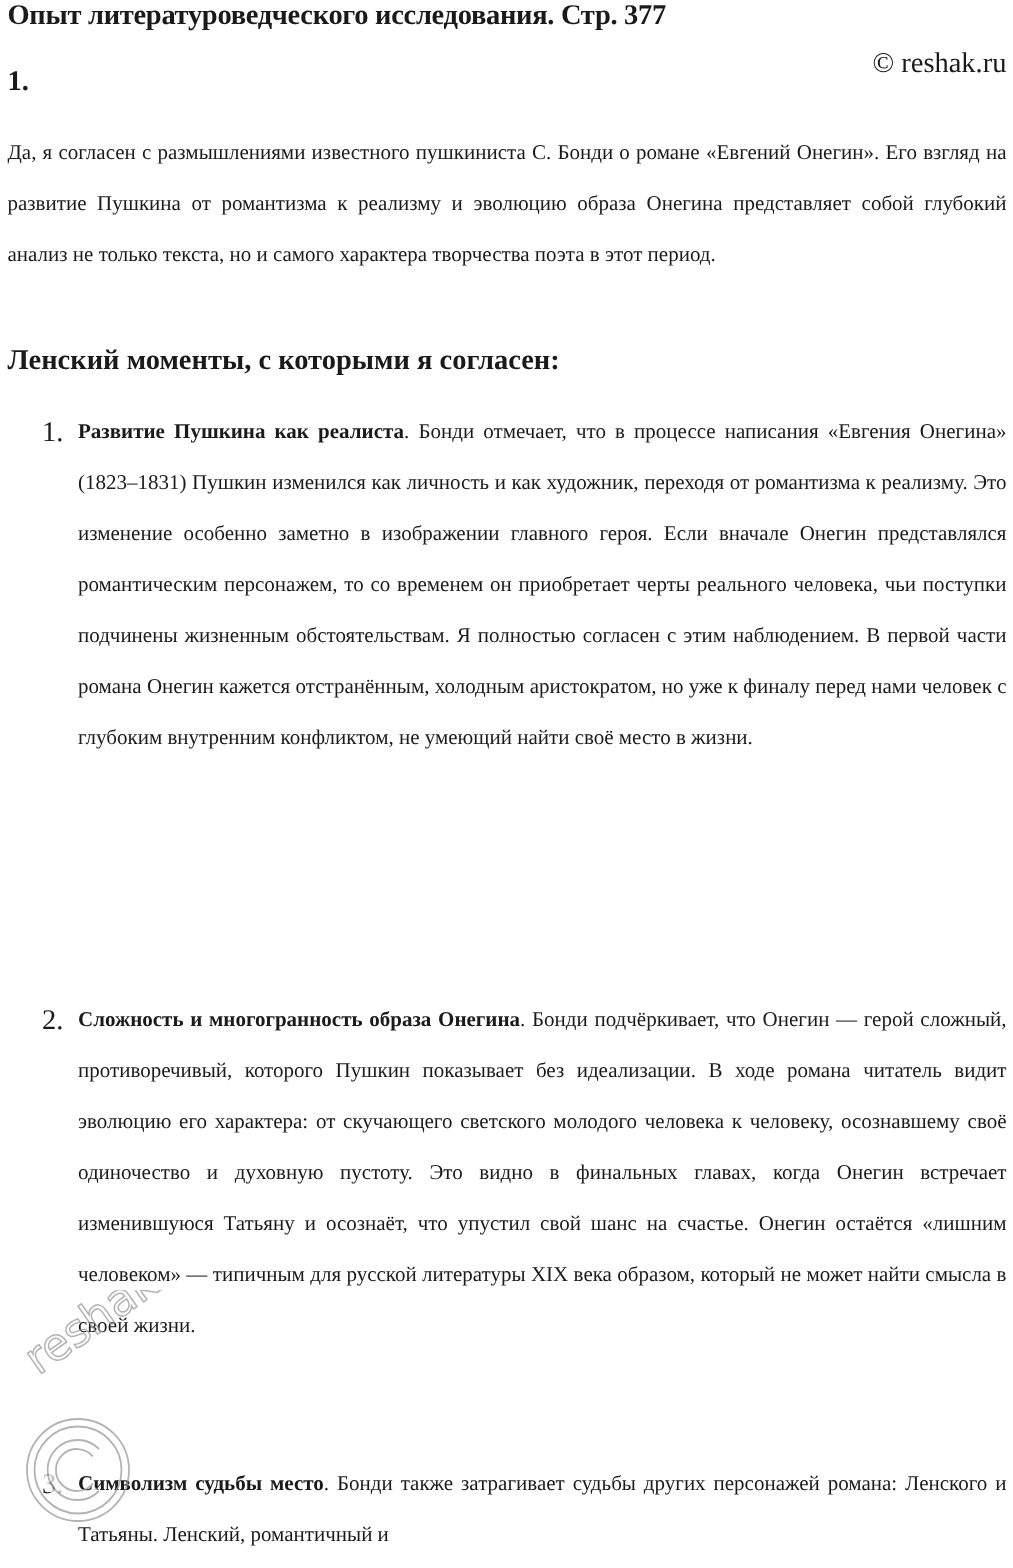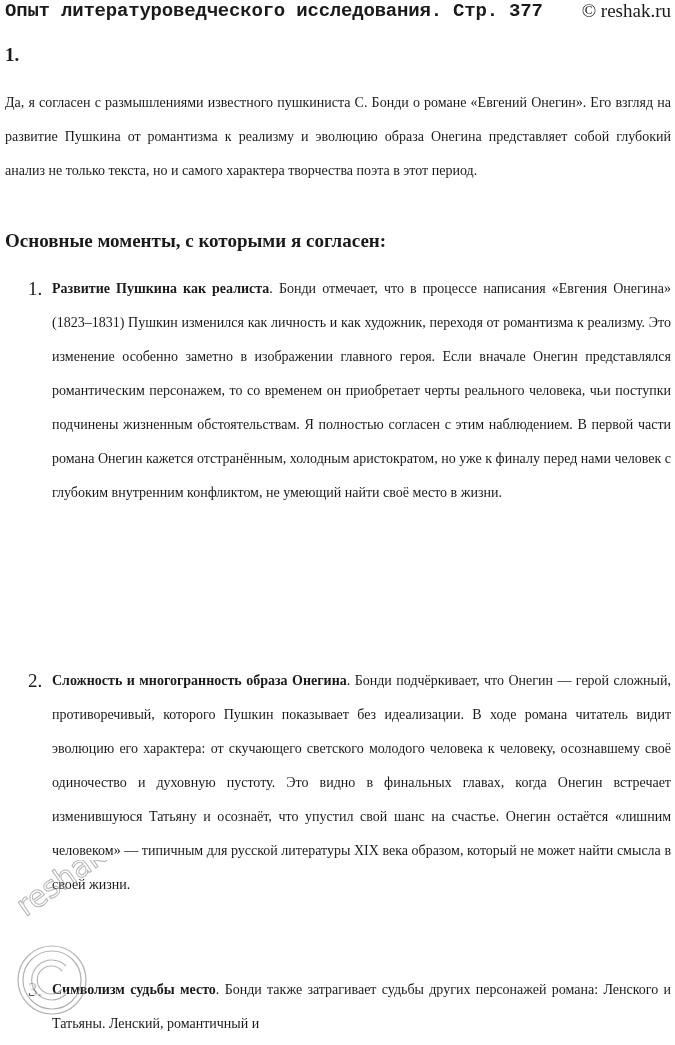--- a/index.html
+++ b/index.html
@@ -23,24 +23,24 @@
       height: 24px;
       display: flex;
       justify-content: space-between;
       align-items: flex-start;
       font-size: 19px;
       line-height: 22px;
     }
     .header .title {
       font-weight: bold;
       letter-spacing: -0.2px;
-      font-family: Liberation Mono, monospace;
     }
     .header .copyright {
       font-weight: normal;
+      margin-top: 32px;
     }
     .task-num {
       position: absolute;
       top: 44px;
       left: 5px;
       font-weight: bold;
       font-size: 19px;
       line-height: 22px;
     }
     .intro {
@@ -108,21 +108,21 @@
 
 <div class="header">
   <span class="title">Опыт литературоведческого исследования. Стр. 377</span>
   <span class="copyright">© reshak.ru</span>
 </div>
 
 <div class="task-num">1.</div>
 
 <p class="intro">Да, я согласен с размышлениями известного пушкиниста С. Бонди о романе «Евгений Онегин». Его взгляд на развитие Пушкина от романтизма к реализму и эволюцию образа Онегина представляет собой глубокий анализ не только текста, но и самого характера творчества поэта в этот период.</p>
 
-<p class="subhead">Основные моменты, с которыми я согласен:</p>
+<p class="subhead">Ленский моменты, с которыми я согласен:</p>
 
 <div class="list">
   <div class="item" style="top:272px;">
     <span class="num">1.</span>
     <p class="body"><b>Развитие Пушкина как реалиста</b><span>. Бонди отмечает, что в процессе написания «Евгения Онегина» (1823–1831) Пушкин изменился как личность и как художник, переходя от романтизма к реализму. Это изменение особенно заметно в изображении главного героя. Если вначале Онегин представлялся романтическим персонажем, то со временем он приобретает черты реального человека, чьи поступки подчинены жизненным обстоятельствам. Я полностью согласен с этим наблюдением. В первой части романа Онегин кажется отстранённым, холодным аристократом, но уже к финалу перед нами человек с глубоким внутренним конфликтом, не умеющий найти своё место в жизни.</span></p>
   </div>
   <div class="item" style="top:664px;">
     <span class="num">2.</span>
     <p class="body"><b>Сложность и многогранность образа Онегина</b><span>. Бонди подчёркивает, что Онегин — герой сложный, противоречивый, которого Пушкин показывает без идеализации. В ходе романа читатель видит эволюцию его характера: от скучающего светского молодого человека к человеку, осознавшему своё одиночество и духовную пустоту. Это видно в финальных главах, когда Онегин встречает изменившуюся Татьяну и осознаёт, что упустил свой шанс на счастье. Онегин остаётся «лишним человеком» — типичным для русской литературы XIX века образом, который не может найти смысла в своей жизни.</span></p>
   </div>

